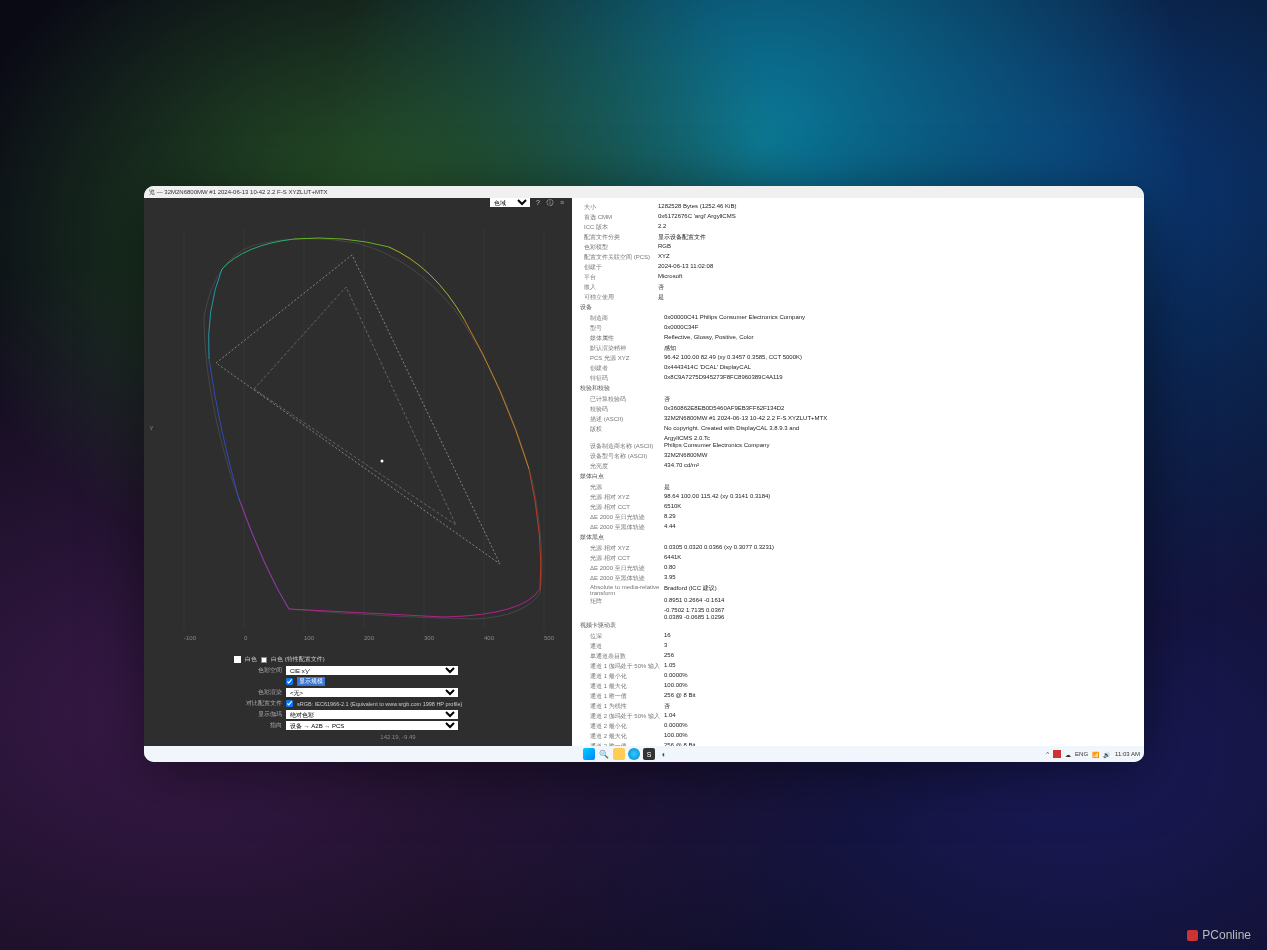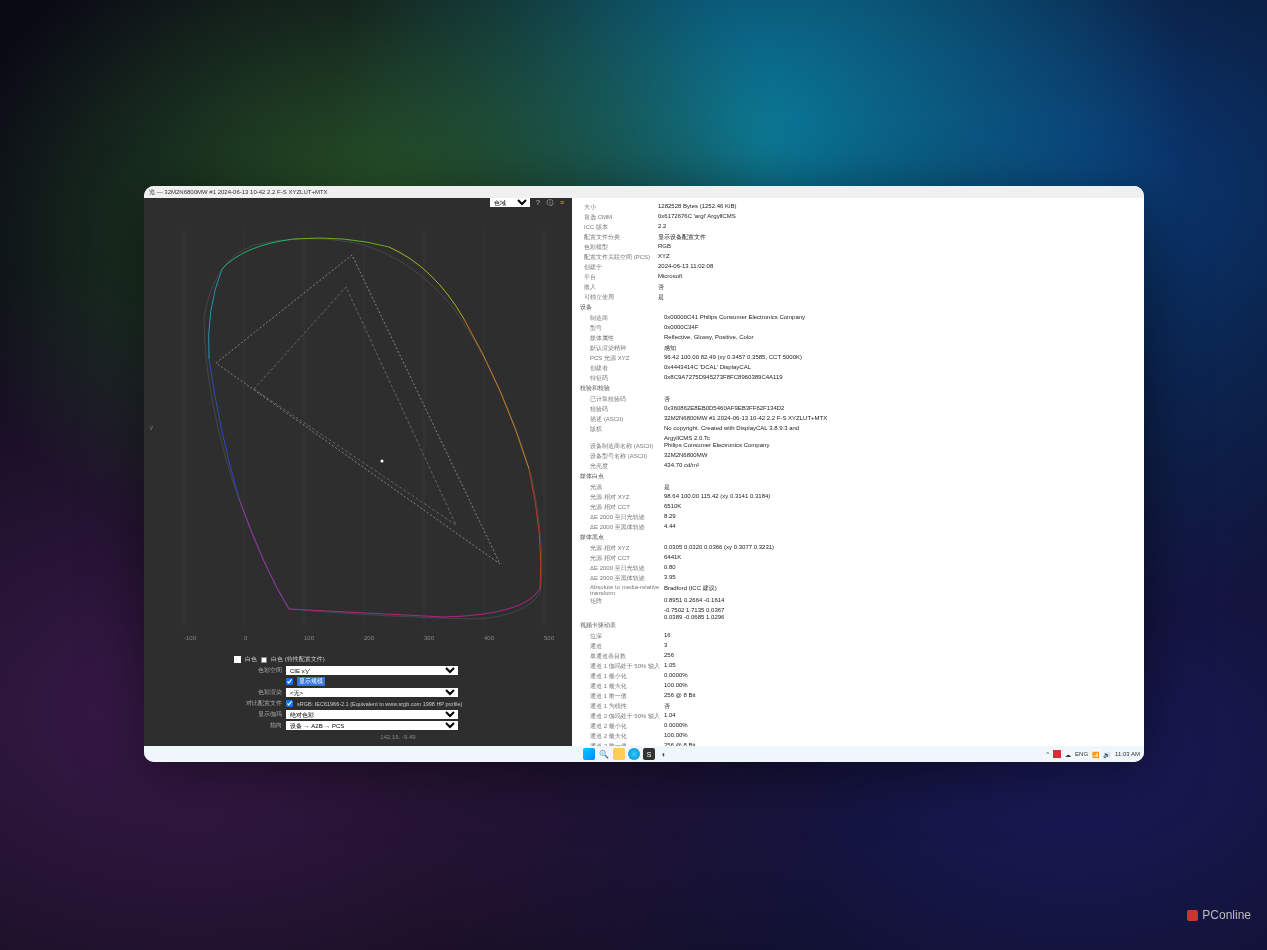--- a/index.html
+++ b/index.html
@@ -33,21 +33,21 @@
 .grp-hd { color:#555; font-size:6px; padding:1px 0; }
 .kv { display:flex; padding:0.5px 0 0.5px 4px; }
 .kv .k { width:74px; color:#777; font-size:6px; }
 .kv .v { flex:1; color:#222; font-size:6px; }
 .kv.i1 .k { padding-left:6px; width:80px; }
 .taskbar { position:absolute; left:144px; top:746px; width:1000px; height:16px;
   background:rgba(240,245,252,.92); display:flex; align-items:center; padding:0 4px; border-bottom-left-radius:10px; border-bottom-right-radius:10px; }
 .taskbar .center-ic { display:flex; gap:3px; margin:0 auto; }
 .taskbar .tb { width:12px; height:12px; border-radius:2px; display:flex; align-items:center; justify-content:center; font-size:8px; }
 .taskbar .tray { margin-left:auto; display:flex; align-items:center; gap:4px; font-size:6px; color:#333; }
-.watermark { position:absolute; right:16px; bottom:28px; color:#bbb; font-size:12px; display:flex; align-items:center; gap:4px; }
+.watermark { position:absolute; right:16px; bottom:8px; color:#bbb; font-size:12px; display:flex; align-items:center; gap:4px; }
 .watermark::before { content:""; width:11px; height:11px; background:#c33; border-radius:2px; }
 .spectral { stroke-width:0.8; fill:none; }
 </style>
 </head>
 <body>
 
 <div class="window">
   <div class="titlebar">
     <span>览 — 32M2N6800MW #1 2024-06-13 10-42 2.2 F-S XYZLUT+MTX</span>
   </div>

